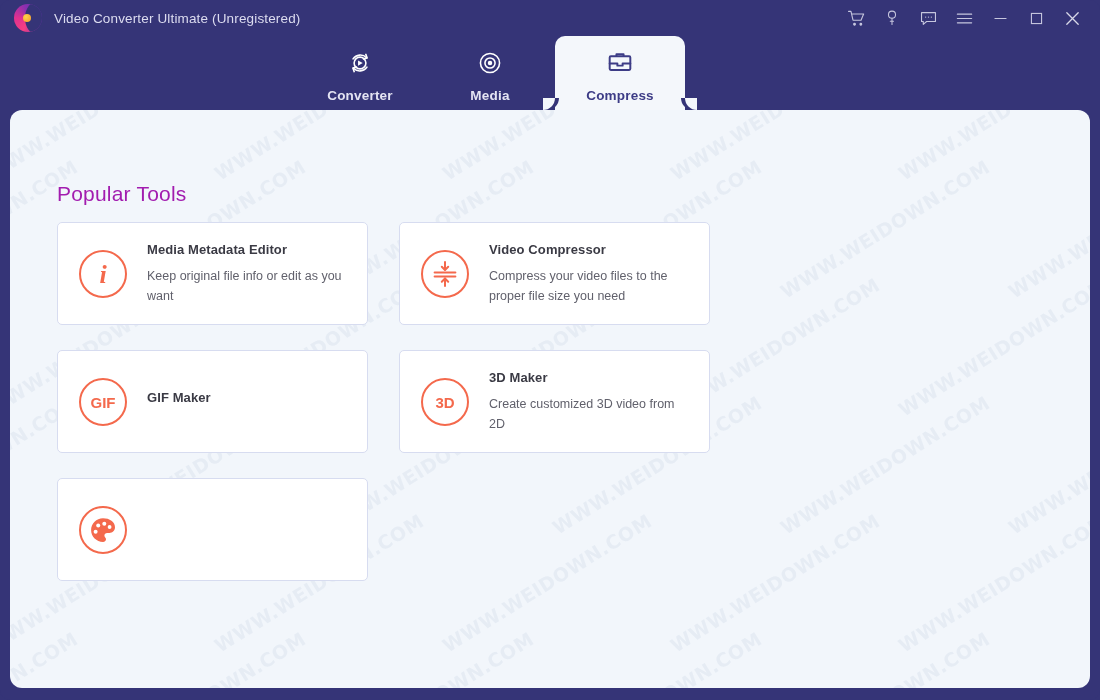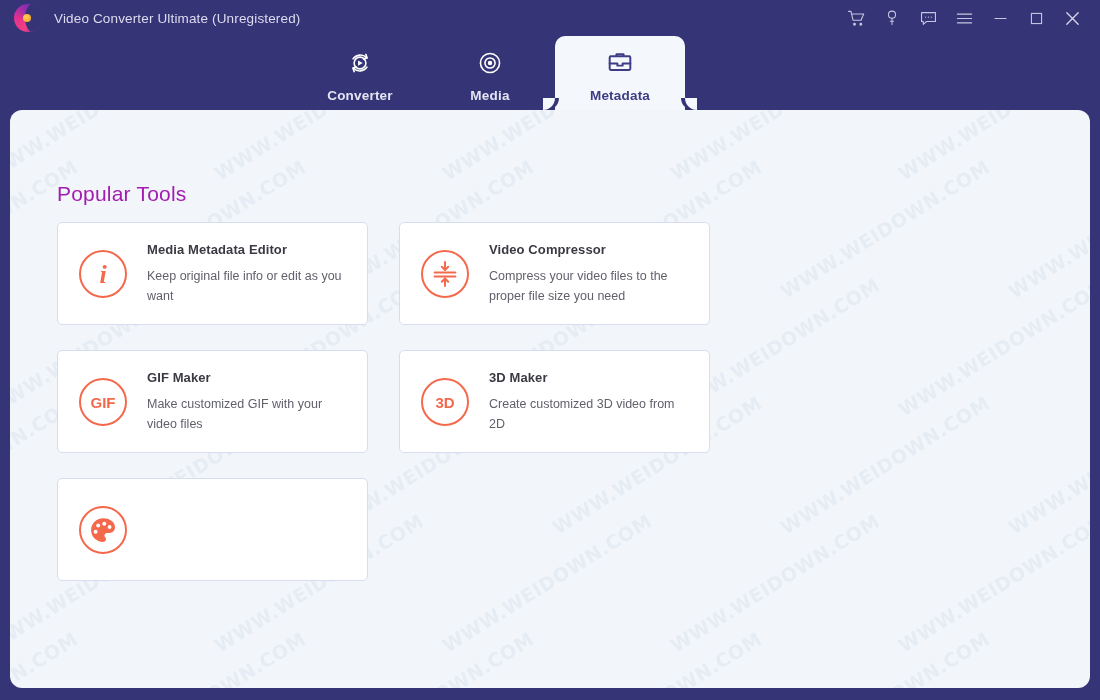--- a/index.html
+++ b/index.html
@@ -266,21 +266,21 @@
 
 
       <div class="tab active">
         <span class="tab-ico">
           <svg width="30" height="30" viewBox="0 0 32 32" fill="none" stroke="#3d3c86" stroke-width="2.1" stroke-linejoin="round">
             <path d="M12.2 8.4V6.6h7.6v1.8" stroke-linecap="round"></path>
             <rect x="5" y="8.8" width="22" height="14.6" rx="1.2"></rect>
             <path d="M5 16.6h8.2v2.2h5.6v-2.2H27" stroke-linecap="round"></path>
           </svg>
         </span>
-        <span class="tab-label">Metadata</span>
+        <span class="tab-label">Compress</span>
       </div>
 
     </div>
   </div>
 
   <div class="panel">
 
     <div class="watermarks" id="wm-layer">
         <span class="wm" style="left: -40px; top: -10px;">WWW.WEIDOWN.COM</span>
         <span class="wm" style="left: 188px; top: -10px;">WWW.WEIDOWN.COM</span>
@@ -353,21 +353,20 @@
 
       <div class="card">
         <span class="card-ico">
           <svg width="50" height="50" viewBox="0 0 50 50" fill="none">
             <circle cx="25" cy="25" r="23" stroke="#f4694c" stroke-width="2"></circle>
             <text class="circ-txt" x="25" y="30.5" text-anchor="middle">GIF</text>
           </svg>
         </span>
         <span class="card-txt">
           <span class="card-title" style="display:block">GIF Maker</span>
-          <span class="card-desc" style="display:block">Make customized GIF with your video files</span>
         </span>
       </div>
 
       <div class="card">
         <span class="card-ico">
           <svg width="50" height="50" viewBox="0 0 50 50" fill="none">
             <circle cx="25" cy="25" r="23" stroke="#f4694c" stroke-width="2"></circle>
             <text class="circ-txt" x="25" y="31" text-anchor="middle" font-size="17">3D</text>
           </svg>
         </span>

